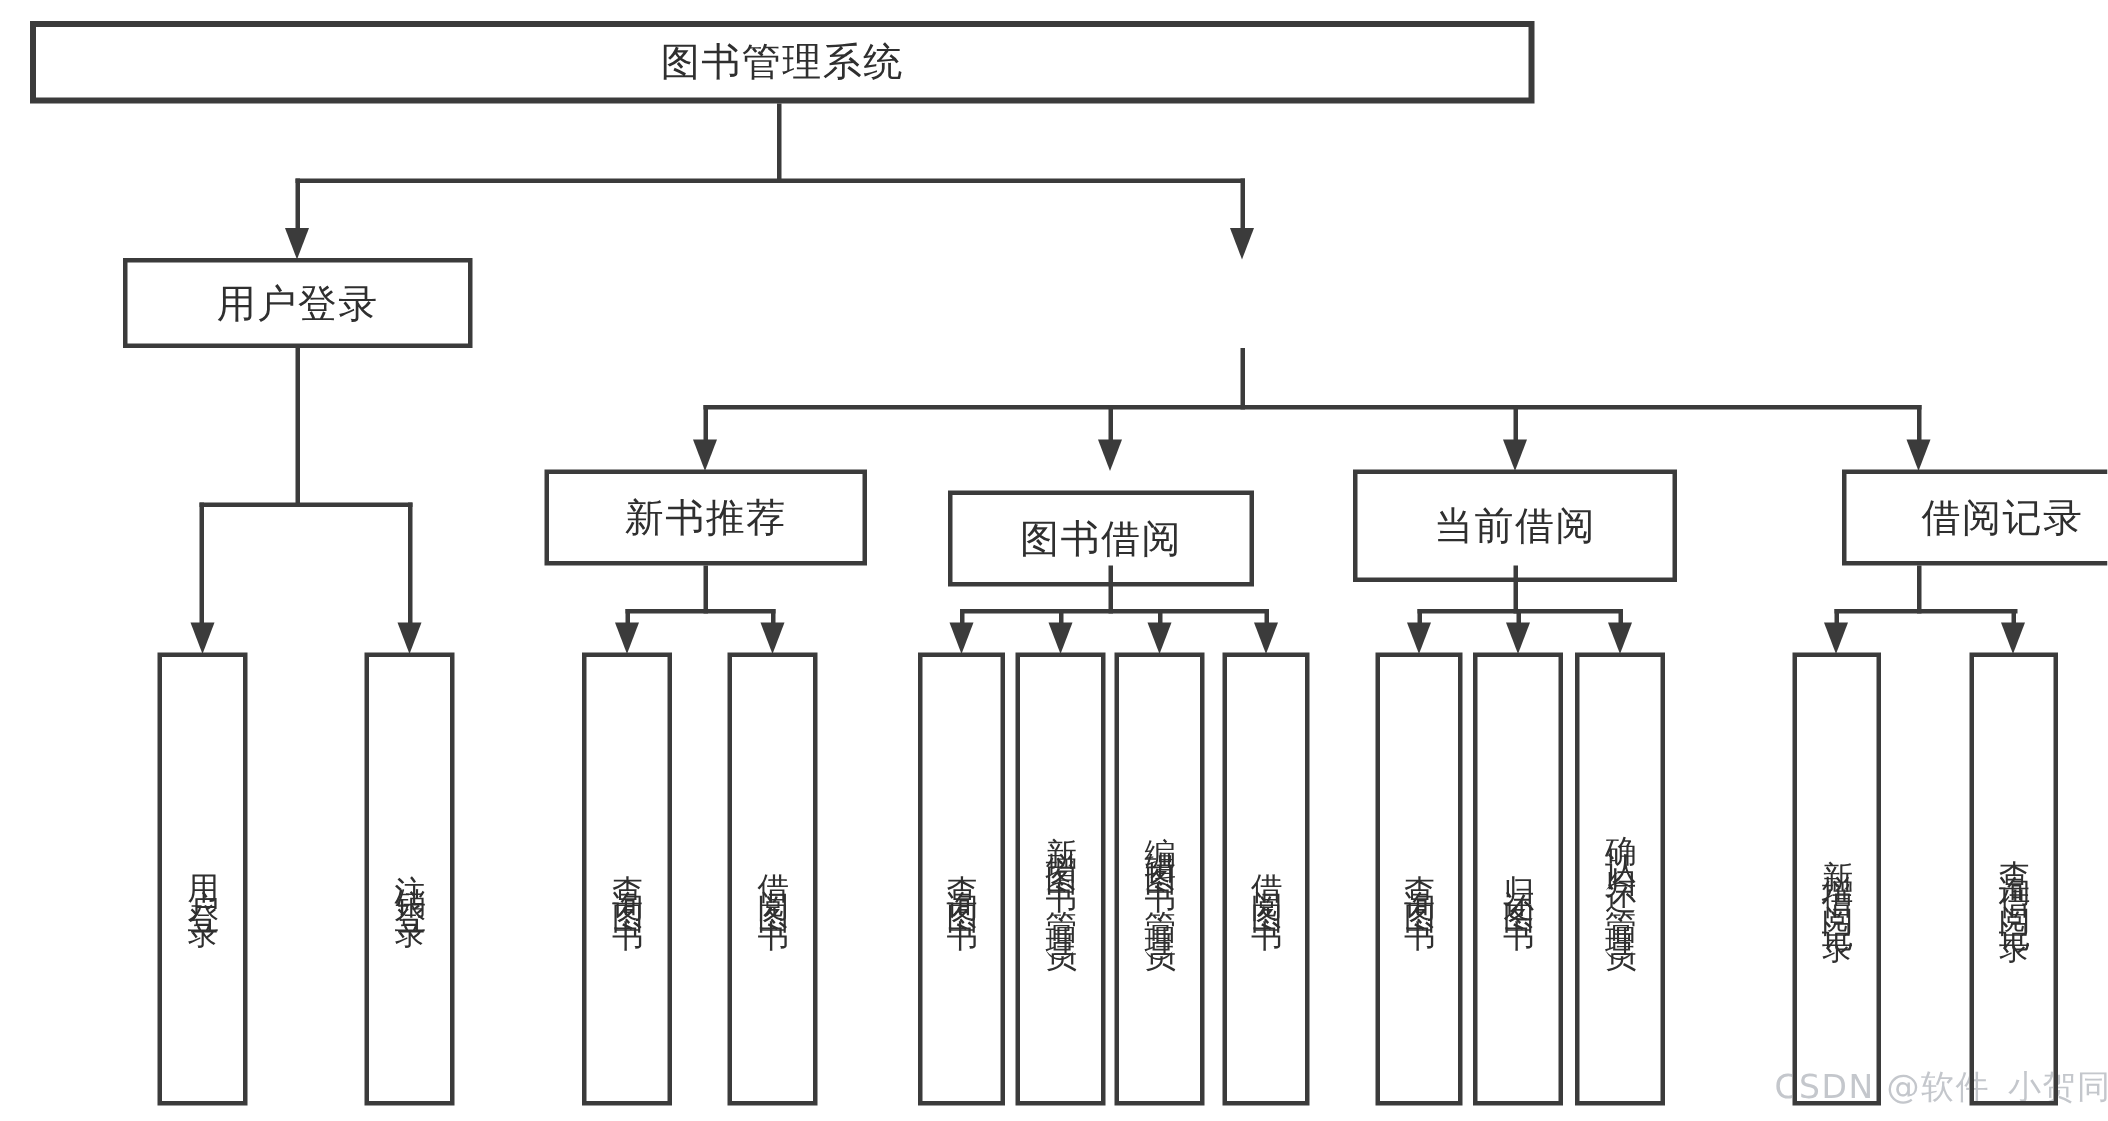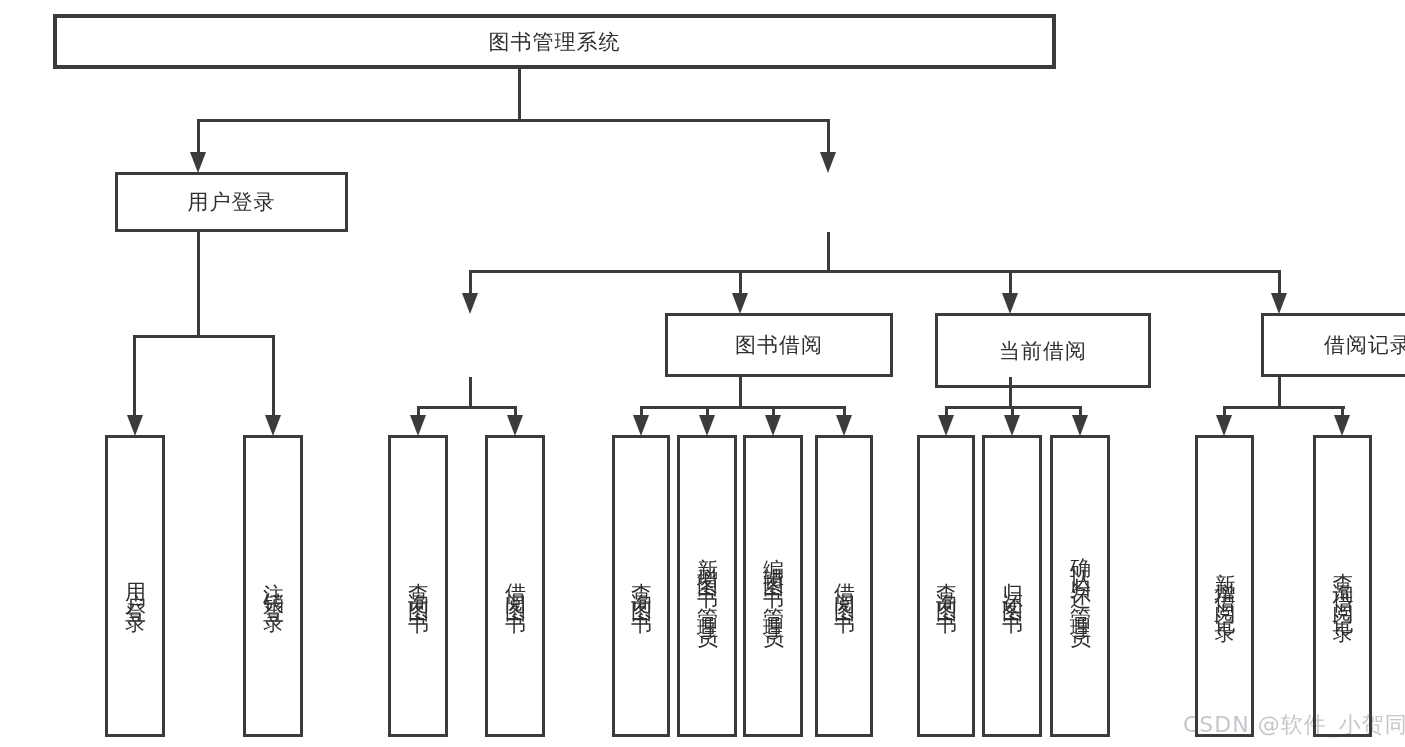--- a/index.html
+++ b/index.html
@@ -14,21 +14,21 @@
   .box{
     position:absolute;
     background:#ffffff;
     border:3px solid #3b3b3b;
     box-sizing:border-box;
     display:flex;
     align-items:center;
     justify-content:center;
   }
   .box.root{border-width:4px;}
-  .hnode{font-size:21px;letter-spacing:1px;white-space:nowrap;margin-left:33px;}
+  .hnode{font-size:26px;letter-spacing:1px;white-space:nowrap;}
   .leaf span{
     writing-mode:vertical-rl;
     font-size:21px;
     letter-spacing:10px;
     line-height:1;
     white-space:nowrap;
   }
   .vl{position:absolute;width:3px;background:#3b3b3b;}
   .hl{position:absolute;height:3px;background:#3b3b3b;}
   .ar{
@@ -51,22 +51,23 @@
 </head>
 <body>
 
 <div id="canvas">
 
   <div class="box root hnode" style="left:20px;top:14px;width:1003px;height:55px">图书管理系统</div>
 
   <div class="box hnode" style="left:82px;top:172px;width:233px;height:60px">用户登录</div>
 
 
+  <div class="box hnode" style="left:363px;top:313px;width:215px;height:64px">新书推荐</div>
 
-  <div class="box hnode" style="left:632px;top:313px;width:228px;height:64px">图书借阅</div>
+  <div class="box hnode" style="left:632px;top:327px;width:204px;height:64px">图书借阅</div>
 
   <div class="box hnode" style="left:902px;top:313px;width:216px;height:75px">当前借阅</div>
 
   <div class="box hnode" style="left:1228px;top:313px;width:214px;height:64px">借阅记录</div>
 
   <div class="box leaf" style="left:105px;top:435px;width:60px;height:302px">
     <span>用户登录</span>
   </div>
 
   <div class="box leaf" style="left:243px;top:435px;width:60px;height:302px">

